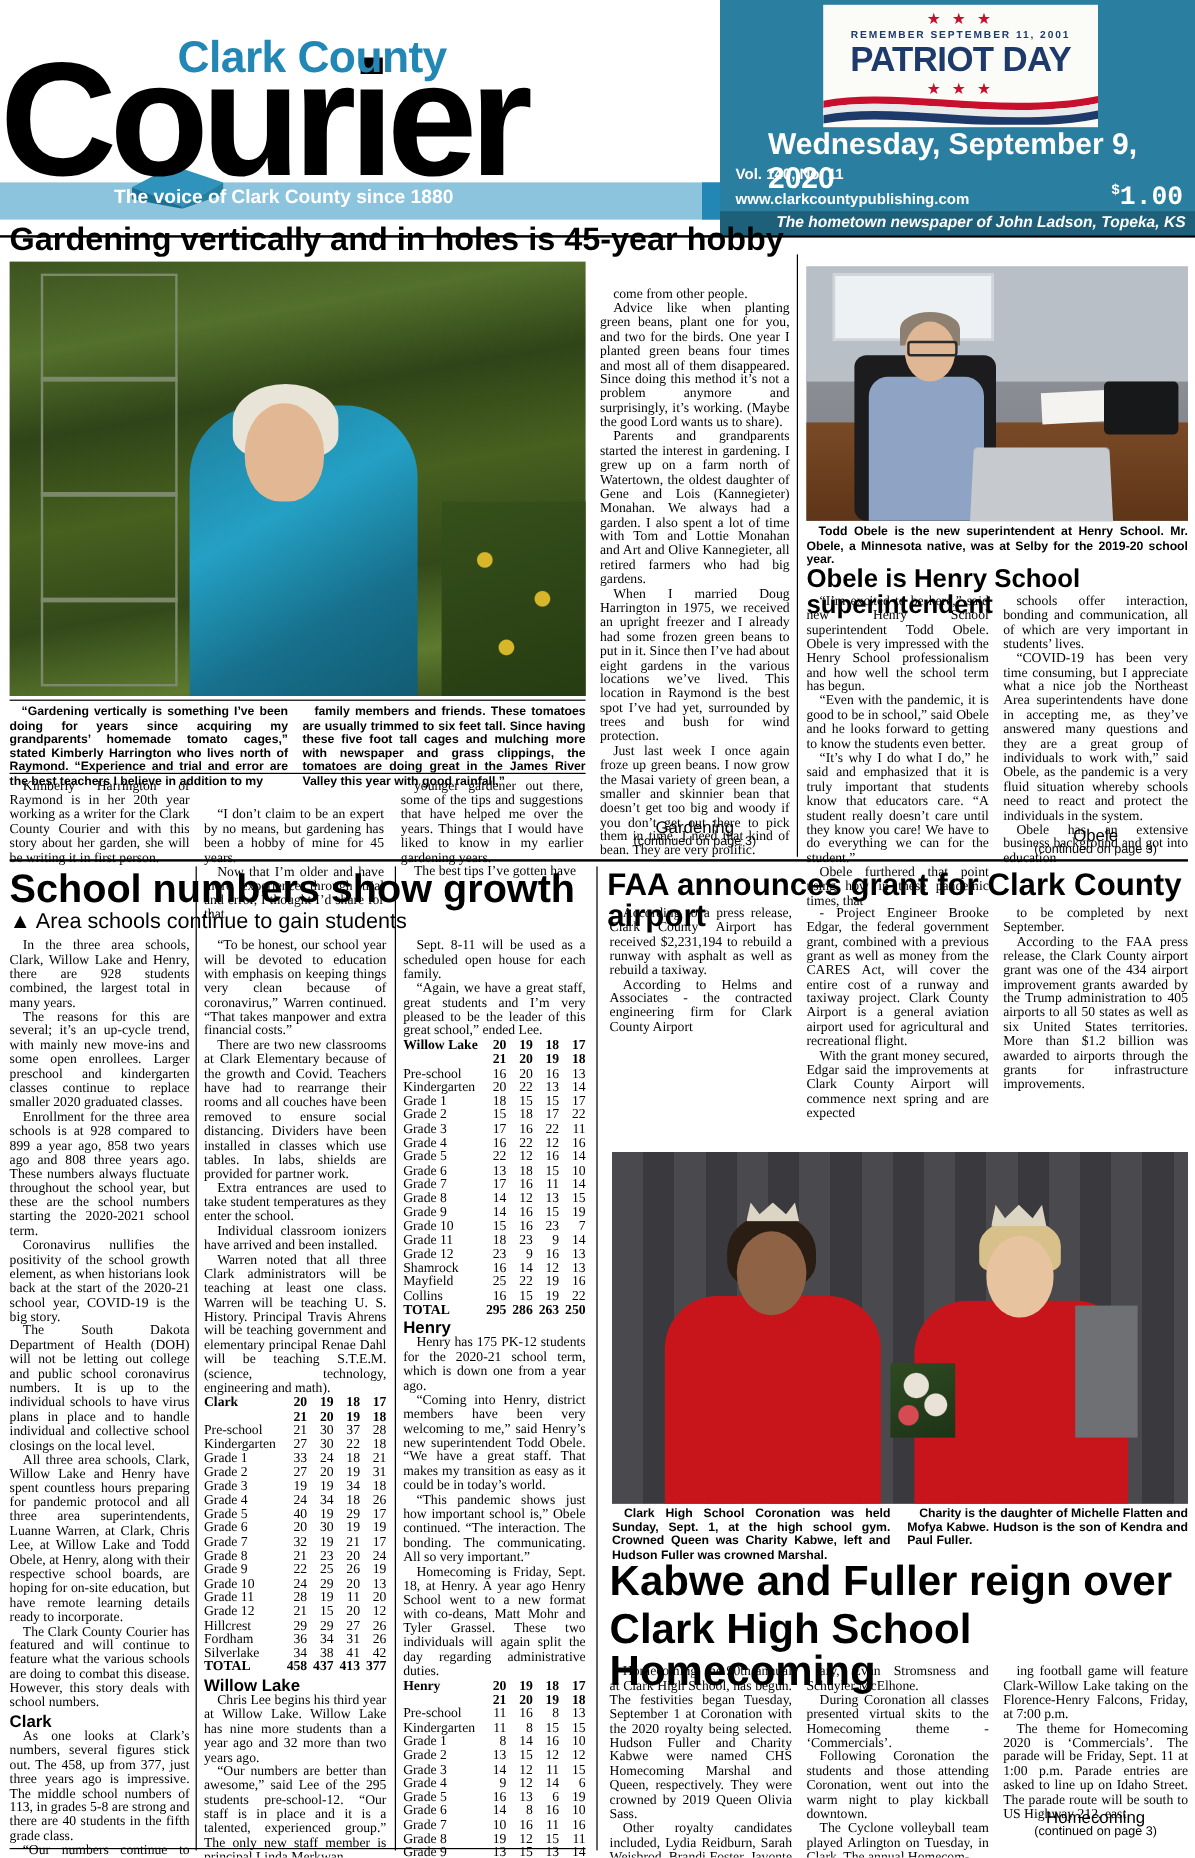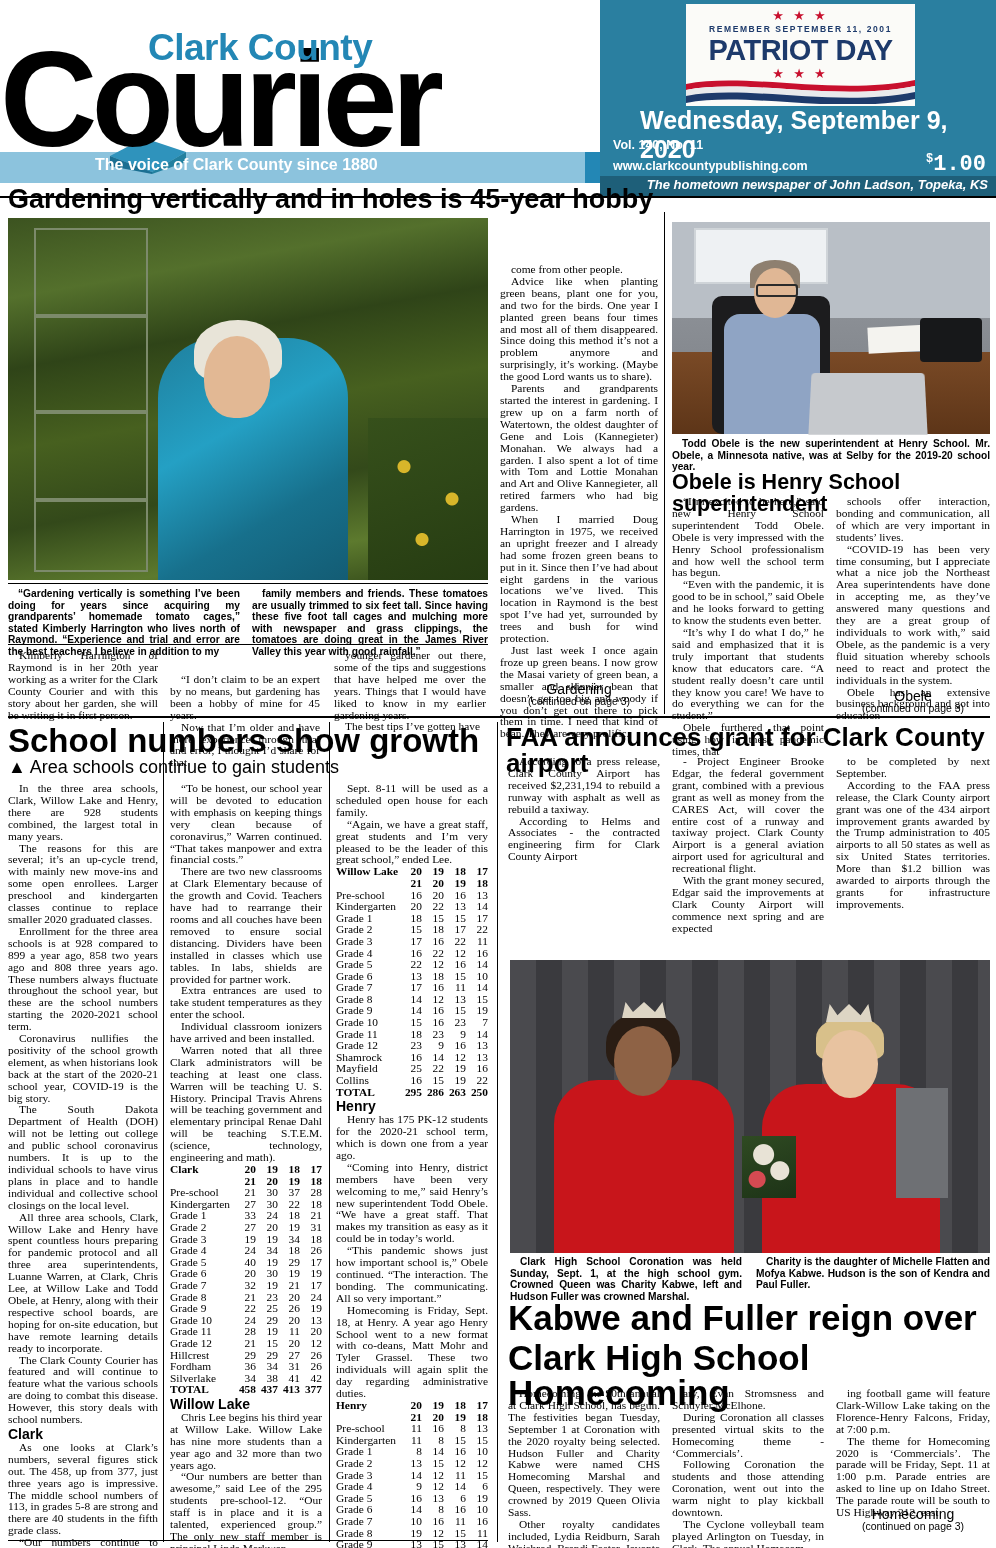--- a/index.html
+++ b/index.html
@@ -195,21 +195,21 @@
       <p>Kimberly Harrington of Raymond is in her 20th year working as a writer for the Clark County Courier and with this story about her garden, she will be writing it in first person.</p>
     </div>
   <div class="body-col" style="position:absolute;left:170px;top:650px;width:150px;height:75px;margin-top:24px;" id="gard-c2">
       <p>“I don’t claim to be an expert by no means, but gardening has been a hobby of mine for 45 years.</p>
       <p>Now that I’m older and have more experience through trial and error, I thought I’d share for that</p>
     </div>
   <div class="body-col" style="position:absolute;left:334px;top:650px;width:152px;height:75px;" id="gard-c3">
       <p>younger gardener out there, some of the tips and suggestions that have helped me over the years.  Things that I would have liked to know in my earlier gardening years.</p>
       <p>The best tips I’ve gotten have</p>
     </div>
-  <div class="body-col" style="position:absolute;left:500px;top:240px;width:158px;height:440px;margin-top:24px;" id="gard-c4">
+  <div class="body-col" style="position:absolute;left:500px;top:240px;width:158px;height:440px;" id="gard-c4">
       <p>come from other people.</p>
       <p>Advice like when planting green beans, plant one for you, and two for the birds.  One year I planted green beans four times and  most all of them disappeared. Since doing this method it’s not a problem anymore and surprisingly, it’s working. (Maybe the good Lord wants us to share).</p>
       <p>Parents and grandparents started the interest in gardening. I grew up on a farm north of Watertown, the oldest daughter of Gene and Lois (Kannegieter) Monahan.  We always had a garden.  I also spent a lot of time with Tom and Lottie Monahan and Art and Olive Kannegieter, all retired farmers who had big gardens.</p>
       <p>When I married Doug Harrington in 1975, we received an upright freezer and I already had some frozen green beans to put in it.  Since then I’ve had about eight gardens in the various locations we’ve lived.  This location in Raymond is the best spot I’ve had yet, surrounded by trees and bush for wind protection.</p>
       <p>Just last week I once again froze up green beans.  I now grow the Masai variety of green bean, a smaller and skinnier bean that doesn’t get too big and woody if you don’t get out there to pick them in time. I need that kind of bean.  They are very prolific.</p>
     </div>
   <div class="jump" style="position:absolute;left:500px;top:683px;width:158px;">
     <div class="j1">Gardening</div>
     <div class="j2">(continued on page 3)</div>
   </div>

